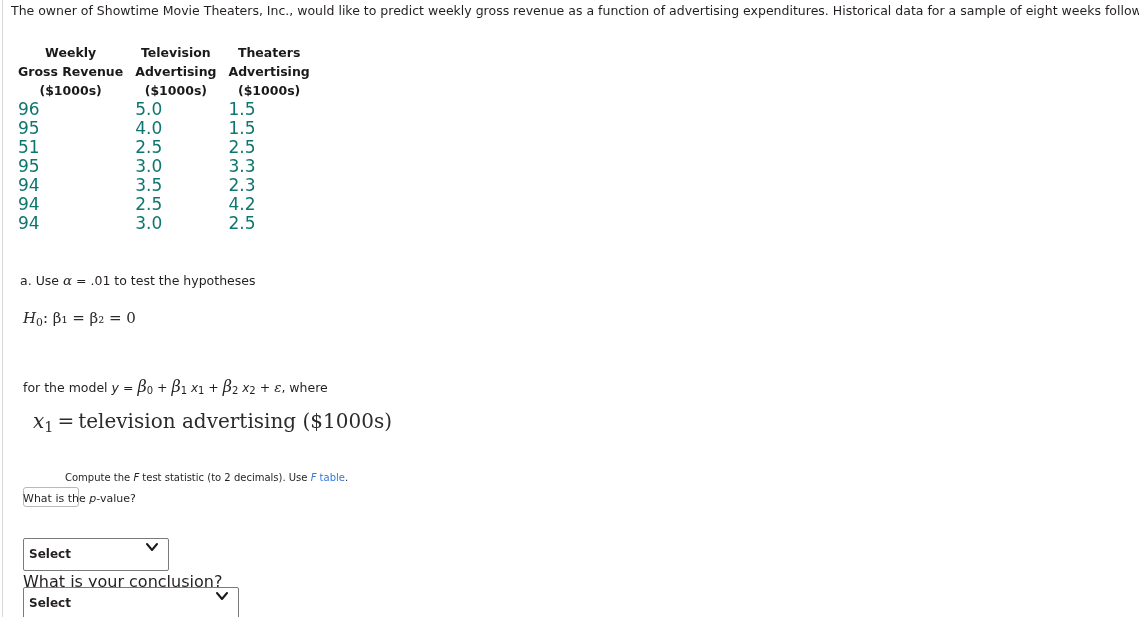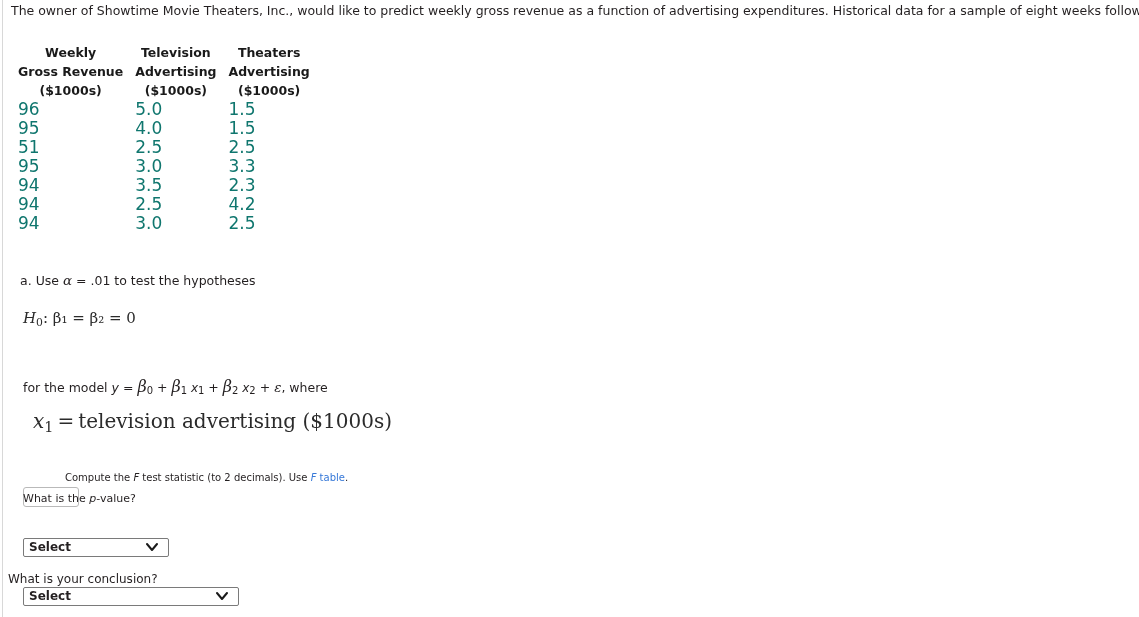--- a/index.html
+++ b/index.html
@@ -155,29 +155,29 @@
   .q-pvalue {
     position: absolute;
     left: 23px;
     top: 492px;
     font-size: 11px;
     white-space: nowrap;
   }
   .q-pvalue .pit { font-style: italic; }
   .q-conclusion {
     position: absolute;
-    left: 8px;
+    left: 23px;
     top: 572px;
-    font-size: 12px;
+    font-size: 16px;
     white-space: nowrap;
   }
   .sel {
     position: absolute;
     box-sizing: border-box;
-    height: 19px;
+    height: 33px;
     border: 1px solid #7a7a7a;
     border-radius: 2px;
     background: #ffffff;
     font-family: "DejaVu Sans", sans-serif;
     font-size: 12px;
     font-weight: bold;
     color: #231f20;
     padding: 0 20px 0 5px;
     line-height: 17px;
     cursor: pointer;

